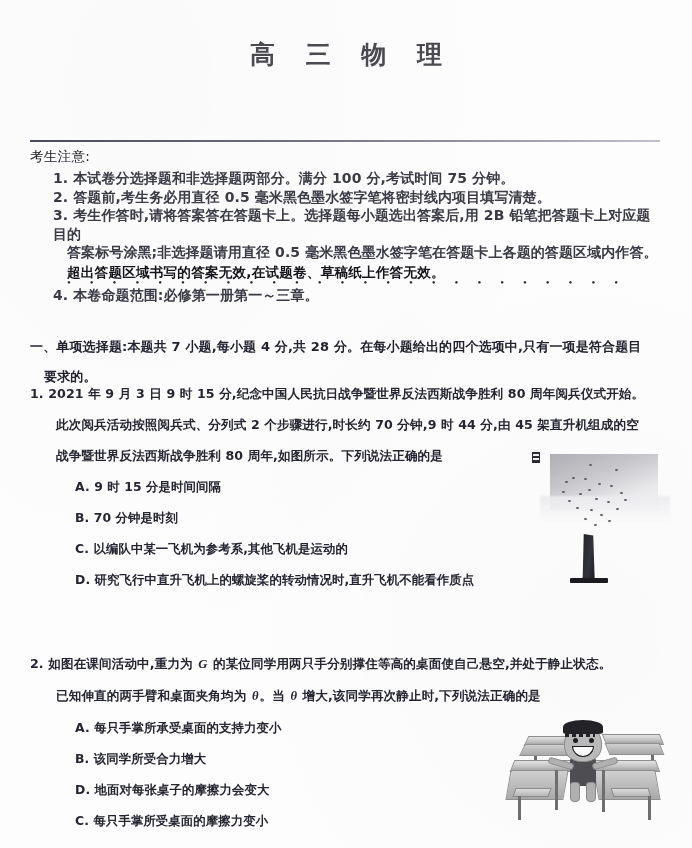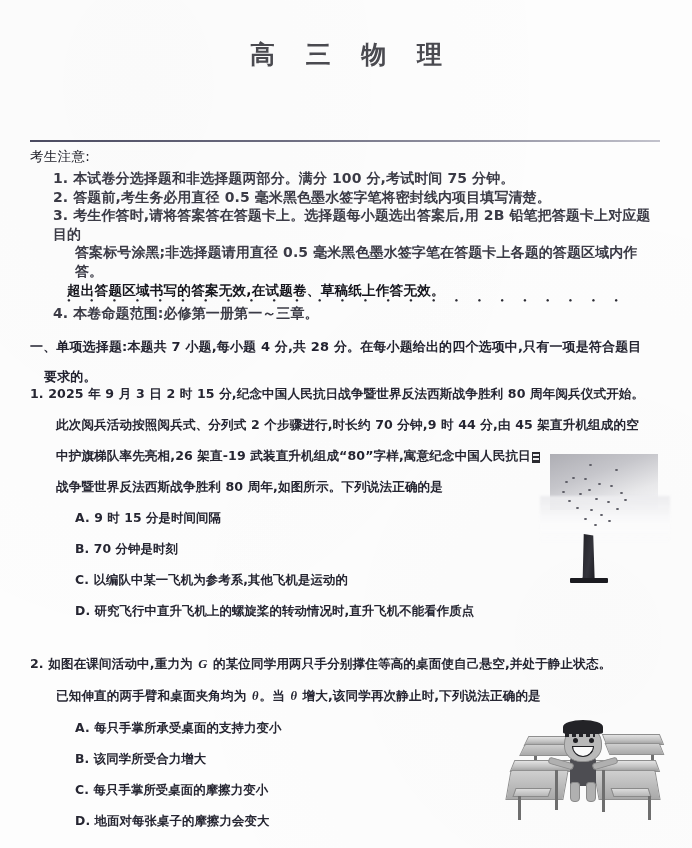--- a/index.html
+++ b/index.html
@@ -66,21 +66,21 @@
     font-weight: 700;
     line-height: 18.5px;
     color: #3b3b46;
     margin-left: 23px;
     text-indent: 0;
     letter-spacing: 0.1px;
     filter: blur(0.16px);
   }
   .notice-item .cont {
     display: block;
-    margin-left: 22px;
+    margin-left: 14px;
   }
   .emph-line {
     font-family: "DejaVu Sans", "Liberation Sans", sans-serif;
     font-size: 13.6px;
     font-weight: 700;
     color: #15151c;
     margin-left: 37px;
     line-height: 20px;
     letter-spacing: 0.2px;
     position: relative;
@@ -334,43 +334,42 @@
   </div>
 
   <div class="section-heading">
     <span>一、单项选择题:本题共 7 小题,每小题 4 分,共 28 分。在每小题给出的四个选项中,只有一项是符合题目</span>
     <span class="hang">要求的。</span>
   </div>
 
   <div class="question" id="q1">
     <div class="q-line">
       <span>1.</span>
-      <span>2025 年 9 月 3 日 2 时 15 分,纪念中国人民抗日战争暨世界反法西斯战争胜利 80 周年阅兵仪式开始。</span>
+      <span>2021 年 9 月 3 日 9 时 15 分,纪念中国人民抗日战争暨世界反法西斯战争胜利 80 周年阅兵仪式开始。</span>
     </div>
     <div class="q-line q-body">此次阅兵活动按照阅兵式、分列式 2 个步骤进行,时长约 70 分钟,9 时 44 分,由 45 架直升机组成的空</div>
-    <div class="q-line q-body">中护旗梯队率先亮相,26 架直-19 武装直升机组成“80”字样,寓意纪念中国人民抗日</div>
     <div class="q-line q-body">战争暨世界反法西斯战争胜利 80 周年,如图所示。下列说法正确的是</div>
     <div class="opt">A. 9 时 15 分是时间间隔</div>
     <div class="opt">B. 70 分钟是时刻</div>
     <div class="opt">C. 以编队中某一飞机为参考系,其他飞机是运动的</div>
     <div class="opt">D. 研究飞行中直升飞机上的螺旋桨的转动情况时,直升飞机不能看作质点</div>
   </div>
 
   <div class="question" id="q2">
     <div class="q-line">
       <span>2.</span>
       <span>如图在课间活动中,重力为 </span><span class="ital">G</span><span> 的某位同学用两只手分别撑住等高的桌面使自己悬空,并处于静止状态。</span>
     </div>
     <div class="q-line q-body">
       <span>已知伸直的两手臂和桌面夹角均为 </span><span class="ital">θ</span><span>。当 </span><span class="ital">θ</span><span> 增大,该同学再次静止时,下列说法正确的是</span>
     </div>
     <div class="opt">A. 每只手掌所承受桌面的支持力变小</div>
     <div class="opt">B. 该同学所受合力增大</div>
+    <div class="opt">D. 地面对每张桌子的摩擦力会变大</div>
     <div class="opt">C. 每只手掌所受桌面的摩擦力变小</div>
-    <div class="opt">D. 地面对每张桌子的摩擦力会变大</div>
   </div>
 
   <div class="fig-heli">
     <div class="corner-mark"></div>
     <div class="heli-sky"></div>
     <div class="heli-fade"></div>
 
     <div class="heli-dot" style="left:57px;  top:12px;"></div>
     <div class="heli-dot" style="left:83px;  top:17px;"></div>
     <div class="heli-dot" style="left:40px;  top:25px;"></div>

